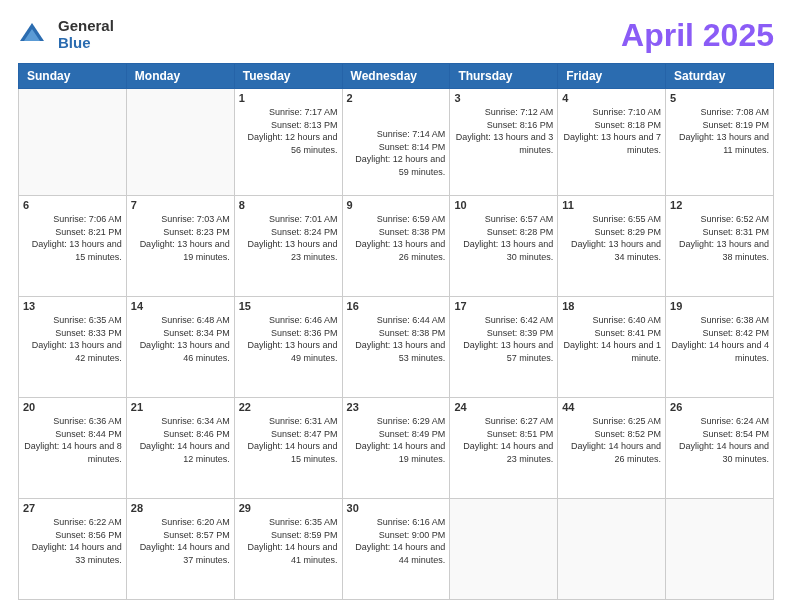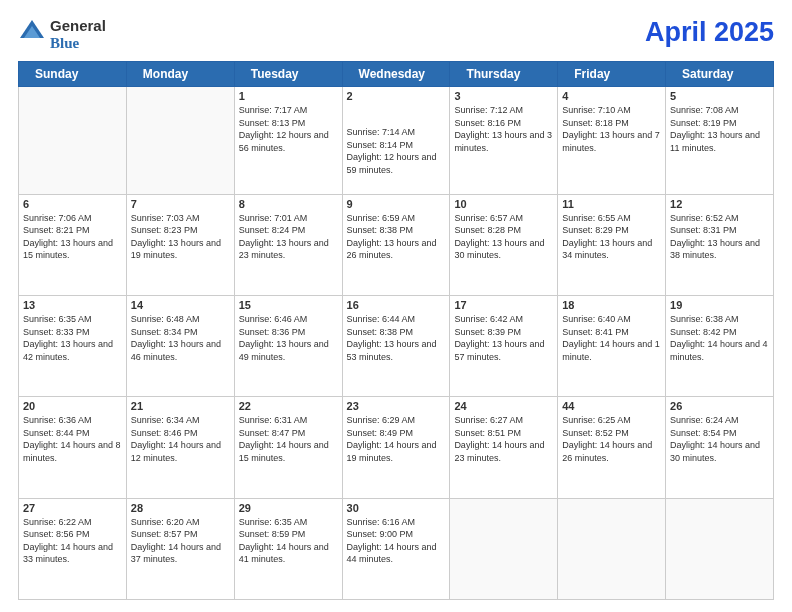--- a/index.html
+++ b/index.html
@@ -18,69 +18,68 @@
       flex-direction: column;
     }
     .header {
       display: flex;
       justify-content: space-between;
       align-items: flex-start;
       margin-bottom: 10px;
     }
     .logo {
       display: flex;
-      align-items: flex-start;
-      gap: 4px;
+      align-items: center;
+      gap: 12px;
     }
     .logo-text {
       display: flex;
       flex-direction: column;
       line-height: 1.1;
     }
     .logo-general {
       font-size: 15px;
       font-weight: bold;
       color: #333;
     }
     .logo-blue {
       font-size: 15px;
       font-weight: bold;
       color: #2b6cb0;
-      font-family: Liberation Serif, serif;
     }
     .logo-icon {
       width: 28px;
       height: 28px;
     }
     .title-block {
       text-align: right;
     }
     .main-title {
-      font-size: 27px;
-      font-weight: bold;
-      color: #1d4ed8;
+      font-size: 32px;
+      font-weight: bold;
+      color: #8b5cf6;
       line-height: 1.1;
     }
     .subtitle {
       font-size: 14px;
       color: #555;
     }
     .calendar {
       flex: 1;
       border: 1px solid #ccc;
       border-collapse: collapse;
       width: 100%;
       table-layout: fixed;
     }
     .calendar thead tr th {
       background-color: #2b6cb0;
       color: white;
       font-size: 12px;
       font-weight: bold;
-      padding: 5px 16px;
+      padding: 5px 8px;
       text-align: left;
       border: 1px solid #2563a8;
     }
     .calendar tbody tr td {
       border: 1px solid #ccc;
       vertical-align: top;
       padding: 3px 4px;
       font-size: 9.5px;
       color: #333;
       background: #fff;
@@ -92,20 +91,21 @@
     .day-number {
       font-size: 11px;
       font-weight: bold;
       color: #333;
       margin-bottom: 2px;
     }
     .day-info {
       font-size: 9px;
       color: #333;
       line-height: 1.4;
+      text-align: right;
     }
   </style>
 </head>
 <body>
 
 <div class="page">
   <div class="header">
     <div class="logo">
       <svg class="logo-icon" viewBox="0 0 28 28">
         <polygon points="14,2 26,20 2,20" fill="#2b6cb0"></polygon>

